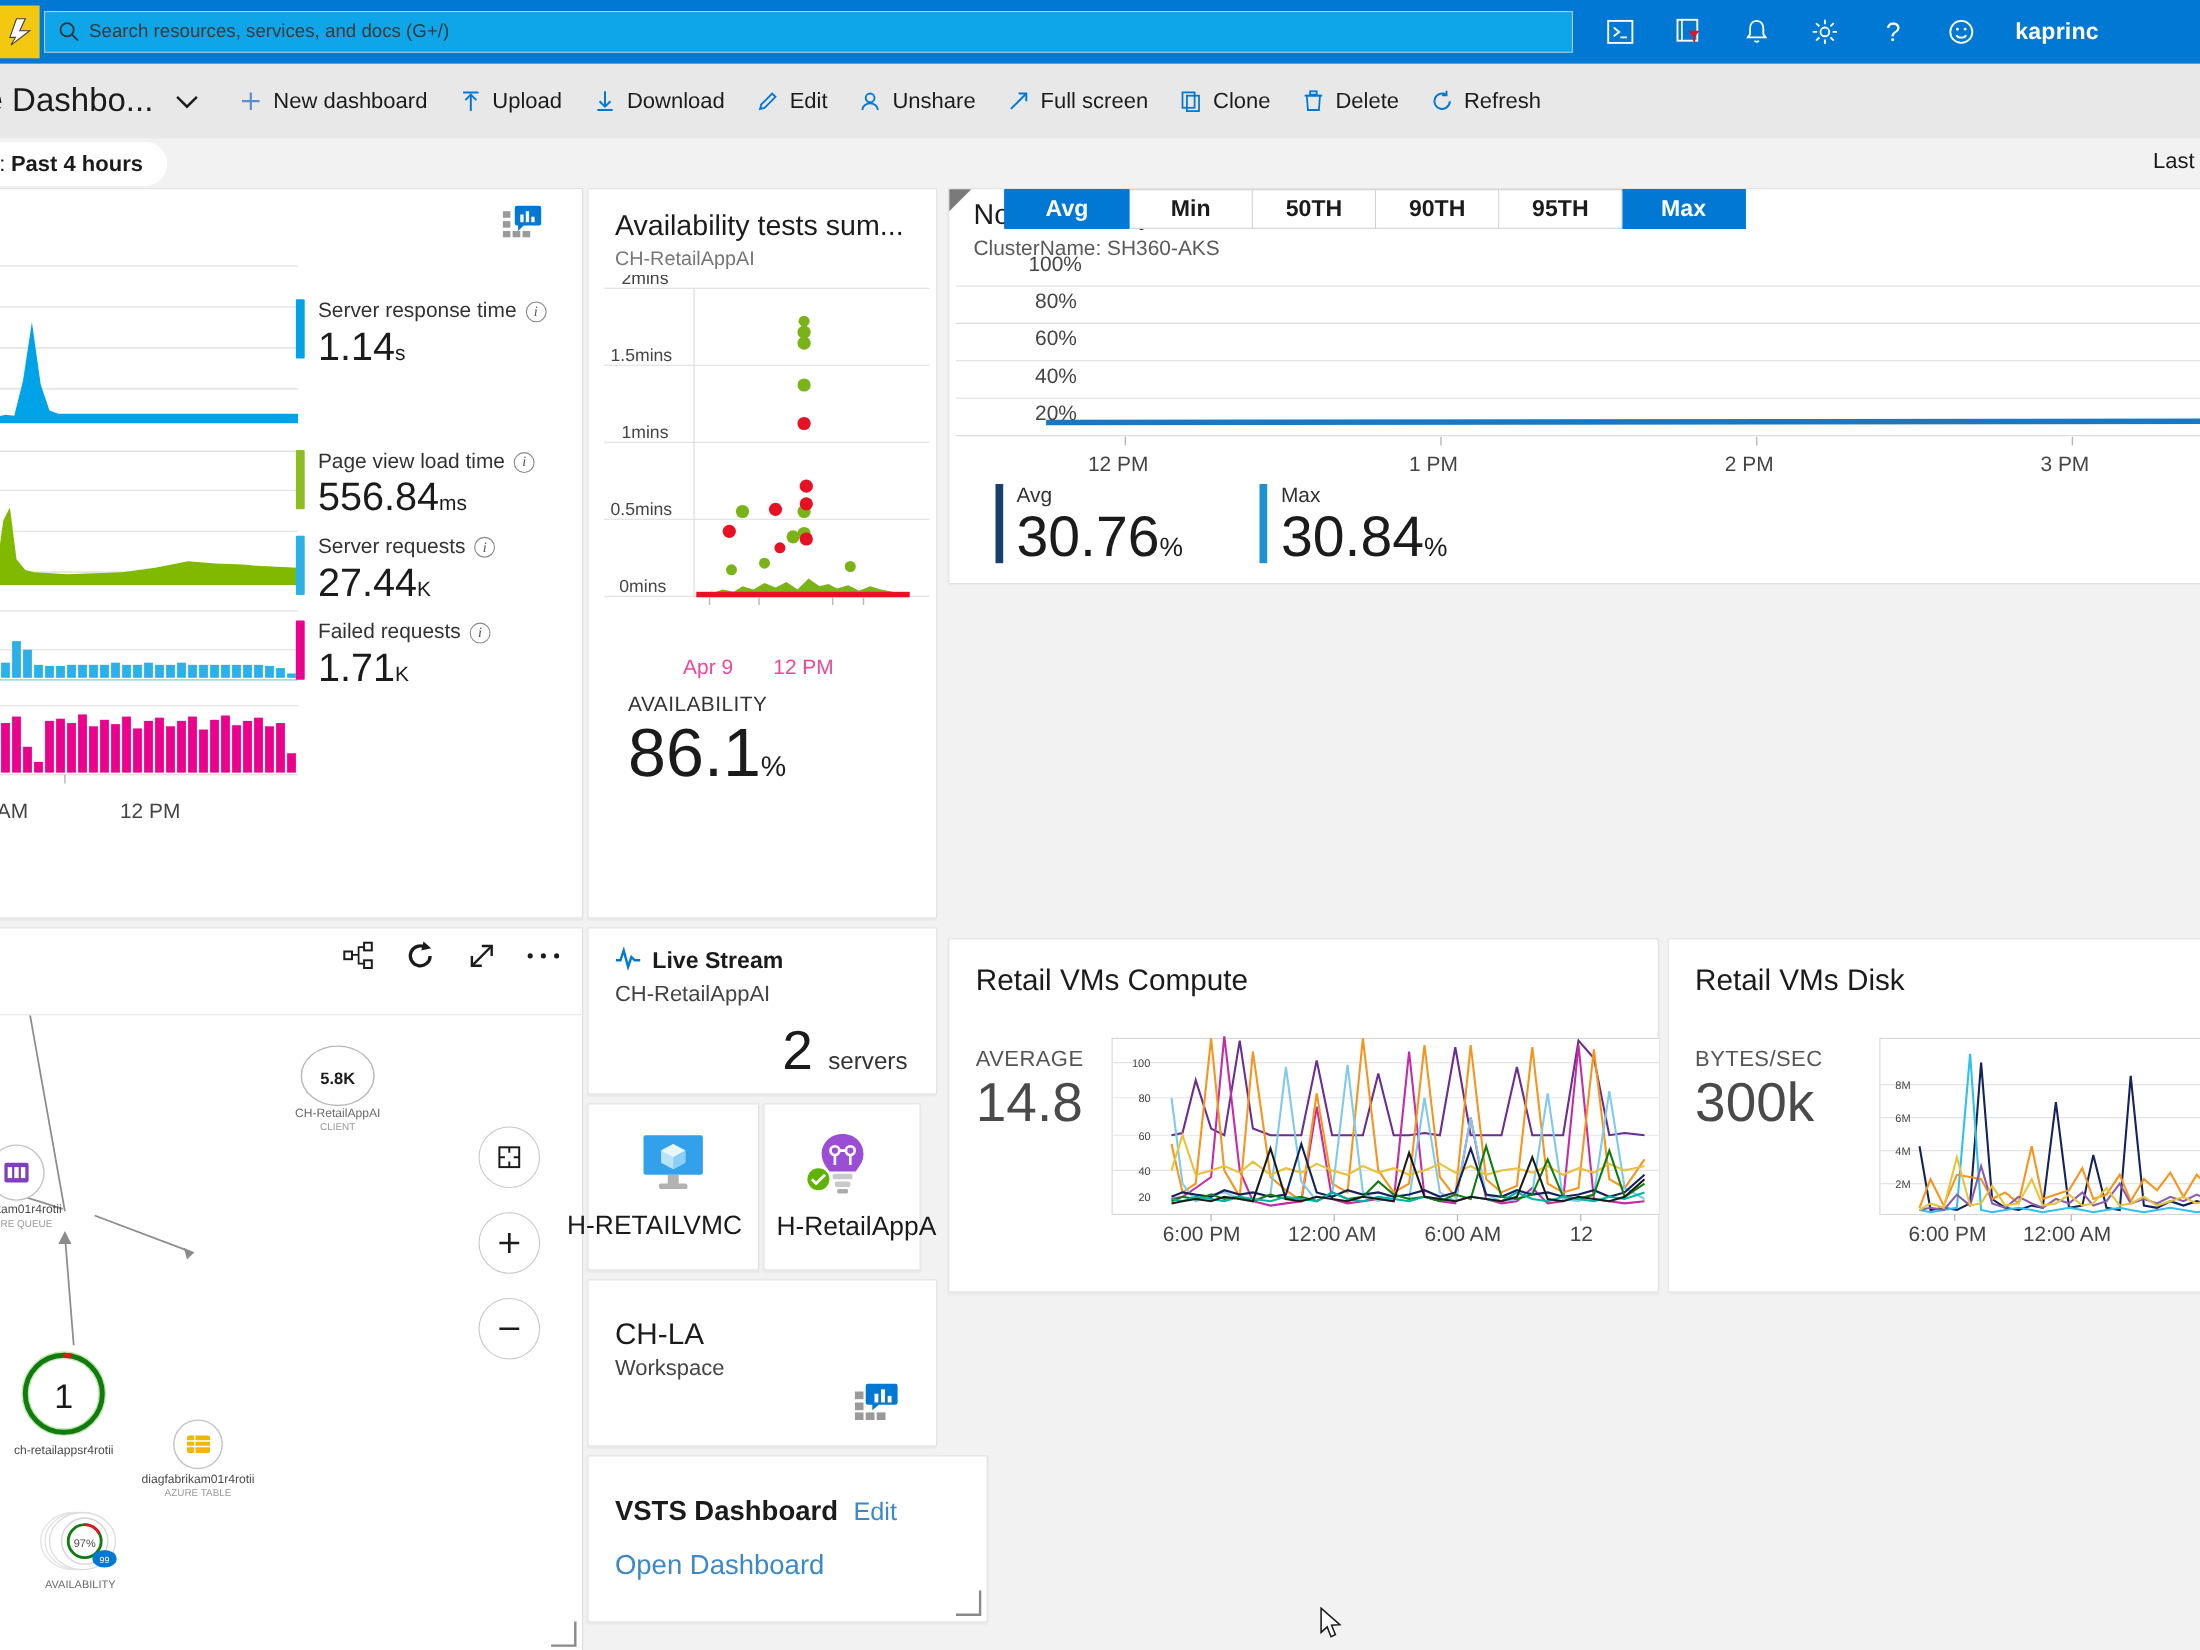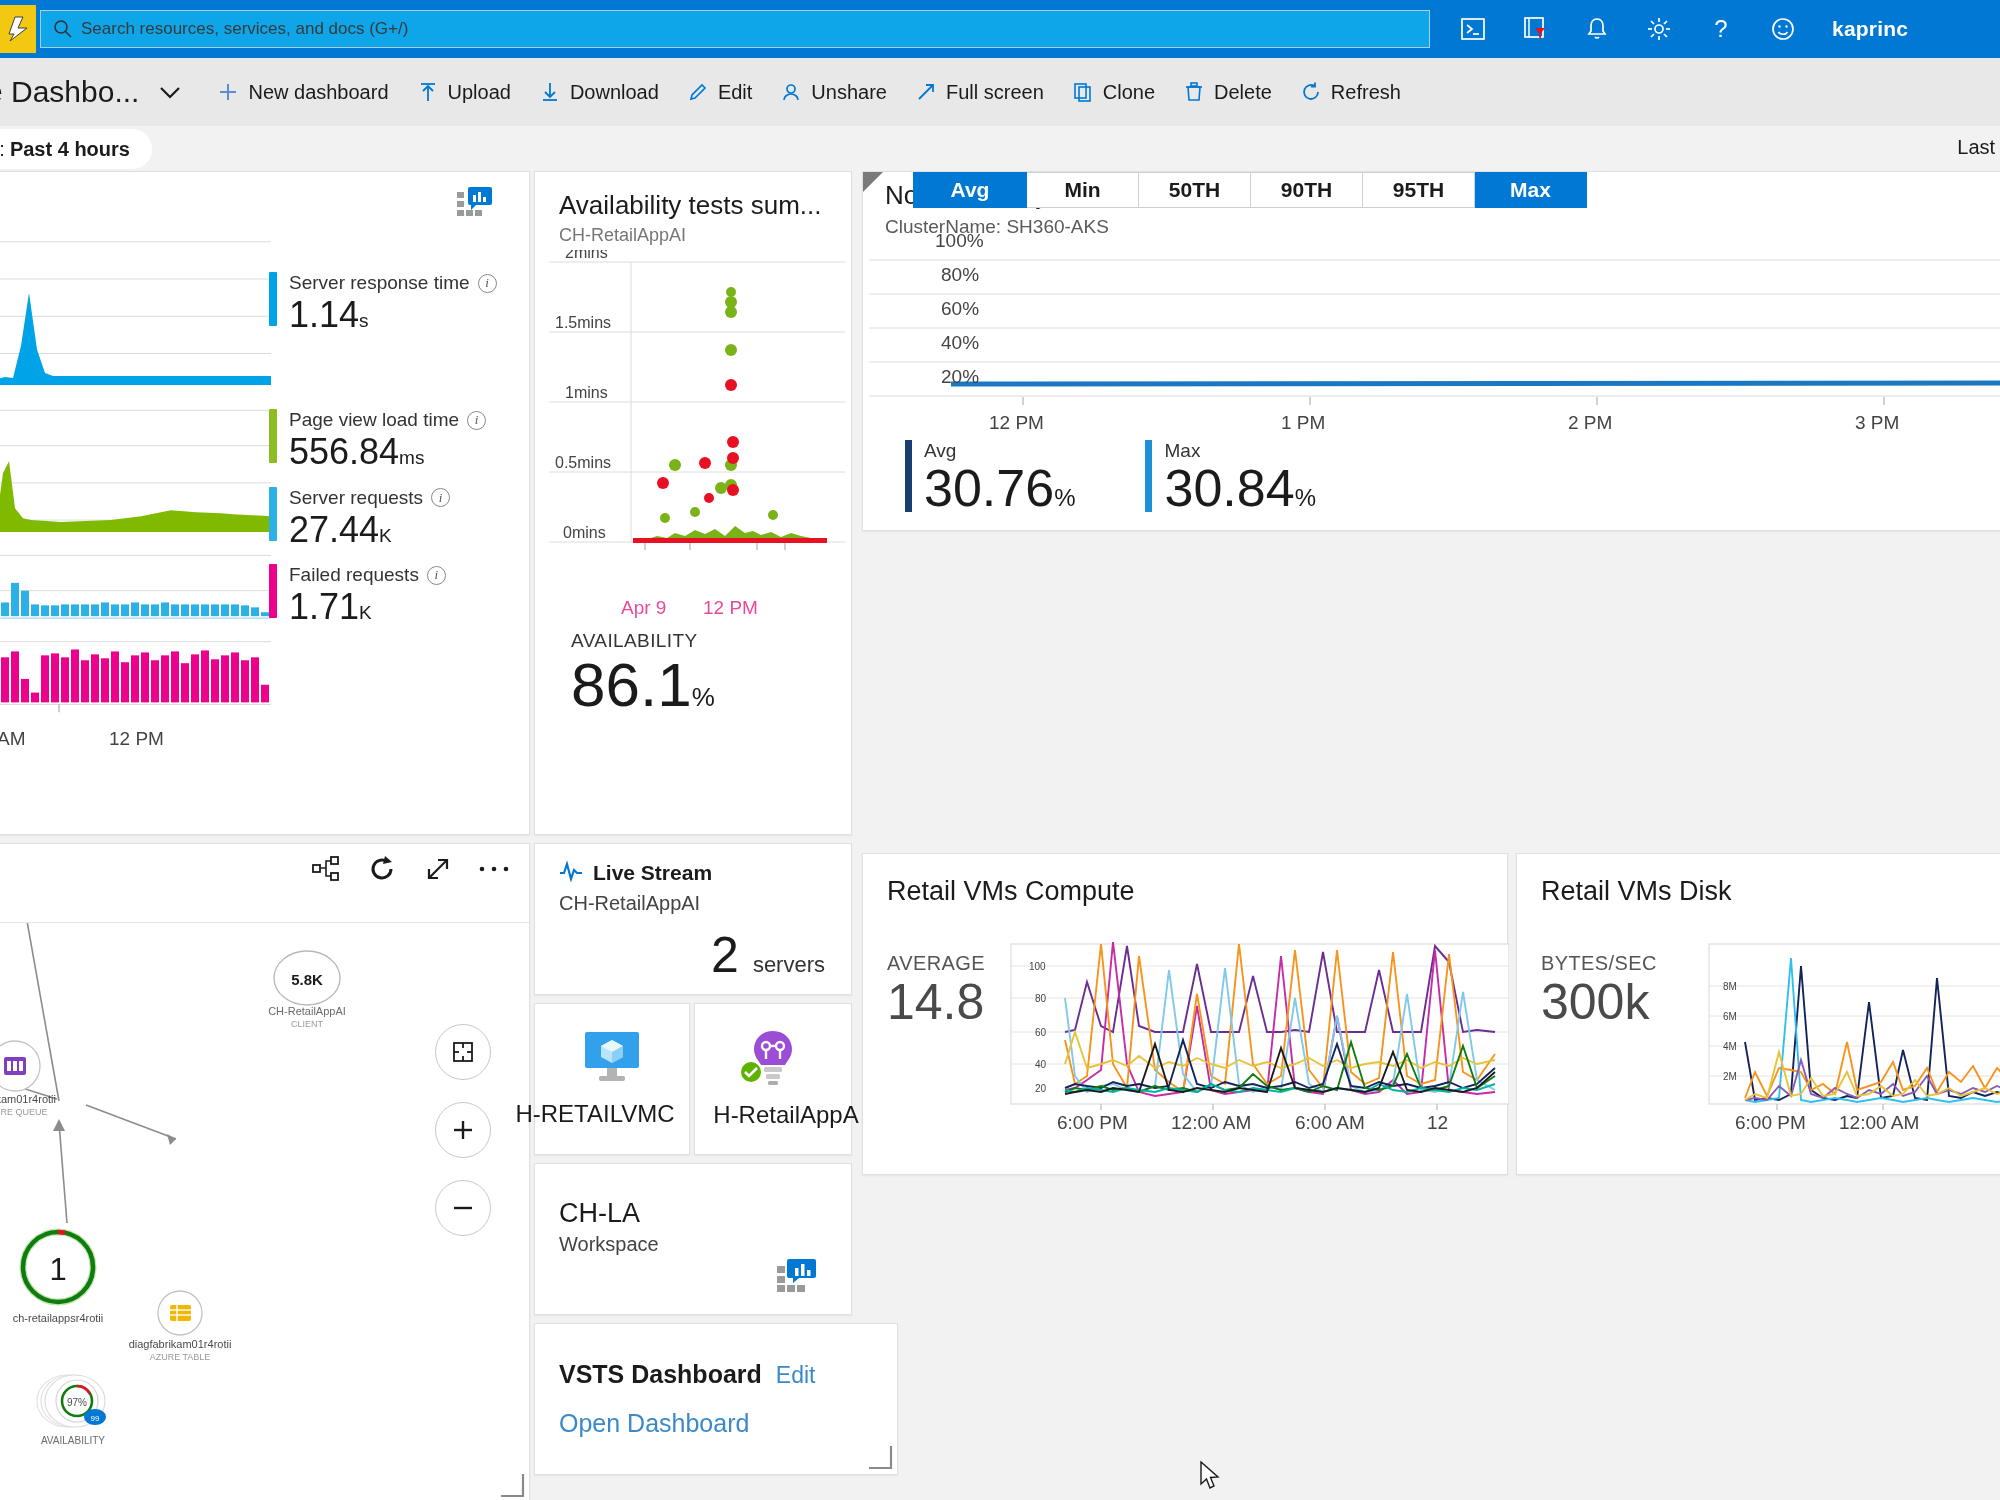--- a/index.html
+++ b/index.html
@@ -126,21 +126,21 @@
   #tile-live { left: 534px; top: 672px; width: 318px; height: 152px; }
   .live-head { display: flex; align-items: center; gap: 10px; padding: 16px 0 0 24px; }
   .live-title { font-size: 21px; font-weight: bold; color: #1b1b1b; }
   .live-sub { font-size: 20px; color: #444; padding-left: 24px; margin-top: 6px; }
   .live-num { position: absolute; right: 26px; bottom: 10px; display: flex; align-items: baseline; gap: 14px; }
   .live-count { font-size: 50px; color: #1b1b1b; }
   .live-unit { font-size: 22px; color: #333; }
 
   
   #tile-vm  { left: 534px; top: 832px; width: 156px; height: 152px; }
-  #tile-app { left: 694px; top: 832px; width: 158px; height: 152px; }
+  #tile-app { left: 694px; top: 832px; width: 143px; height: 152px; }
   .res-tile { display: flex; flex-direction: column; align-items: center; justify-content: center; height: 100%; }
   .res-label { font-size: 24px; color: #1b1b1b; white-space: nowrap; margin-top: 10px; }
   #tile-vm .res-label { margin-left: -34px; }
   #tile-app .res-label { margin-left: 26px; }
 
   
   #tile-chla { left: 534px; top: 992px; width: 318px; height: 152px; }
   .chla-title { font-size: 27px; color: #1b1b1b; padding: 34px 0 0 24px; }
   .chla-sub { font-size: 20px; color: #444; padding-left: 24px; margin-top: 4px; }
   .chla-ico { position: absolute; right: 34px; bottom: 18px; }

